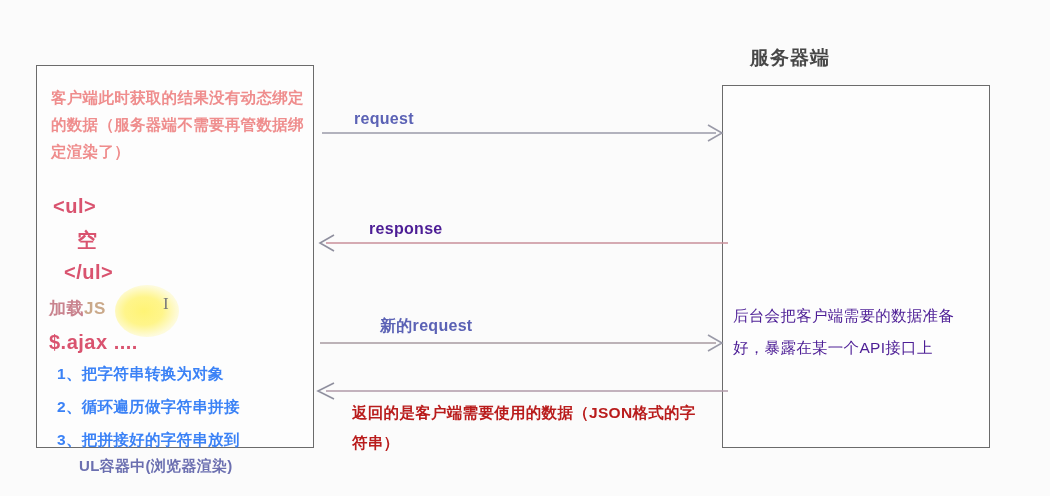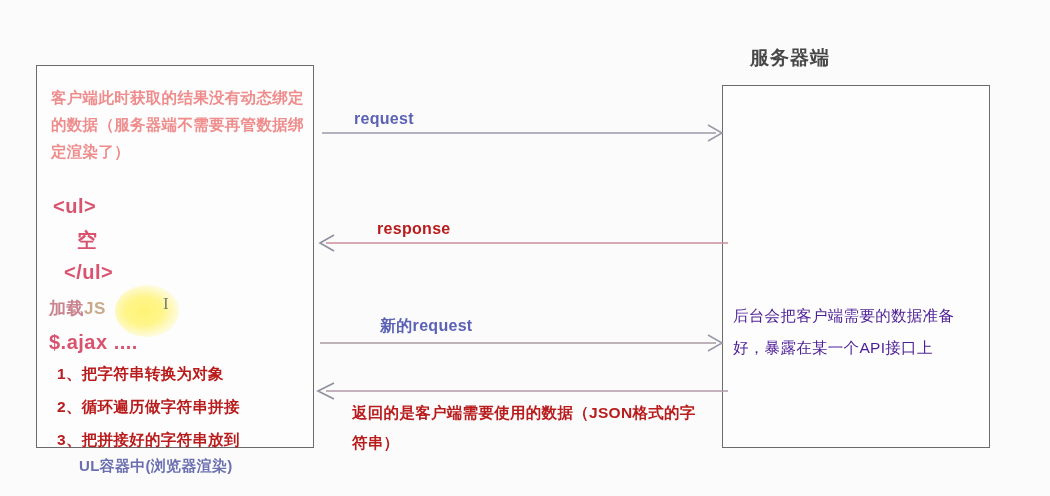--- a/index.html
+++ b/index.html
@@ -100,21 +100,21 @@
     color: #7a7a7a;
     font-size: 17px;
     font-family: "Liberation Serif", serif;
   }
 
   .cb-list {
     position: absolute;
     left: 20px;
     width: 252px;
     font-size: 15.5px;
-    color: #b91c1c;
+    color: #3b82f6;
     font-weight: 600;
     letter-spacing: 0.3px;
     white-space: nowrap;
   }
   #list-1 { top: 298px; }
   #list-2 { top: 331px; }
   #list-3 { top: 364px; }
 
   
   #client-caption {
@@ -152,21 +152,21 @@
 
   
   .arrow-label {
     position: absolute;
     font-size: 16px;
     font-weight: 700;
     white-space: nowrap;
     letter-spacing: 0.3px;
   }
   #label-request   { left: 354px; top: 110px; color: #5b62b5; }
-  #label-response  { left: 369px; top: 220px; color: #b91c1c; margin-left: 8px; }
+  #label-response  { left: 369px; top: 220px; color: #4c1d95; }
   #label-new-request { left: 380px; top: 316px; color: #5b62b5; }
   #label-return-desc {
     position: absolute;
     left: 352px;
     top: 398px;
     width: 352px;
     font-size: 15.5px;
     line-height: 30px;
     color: #b91c1c;
     font-weight: 600;

